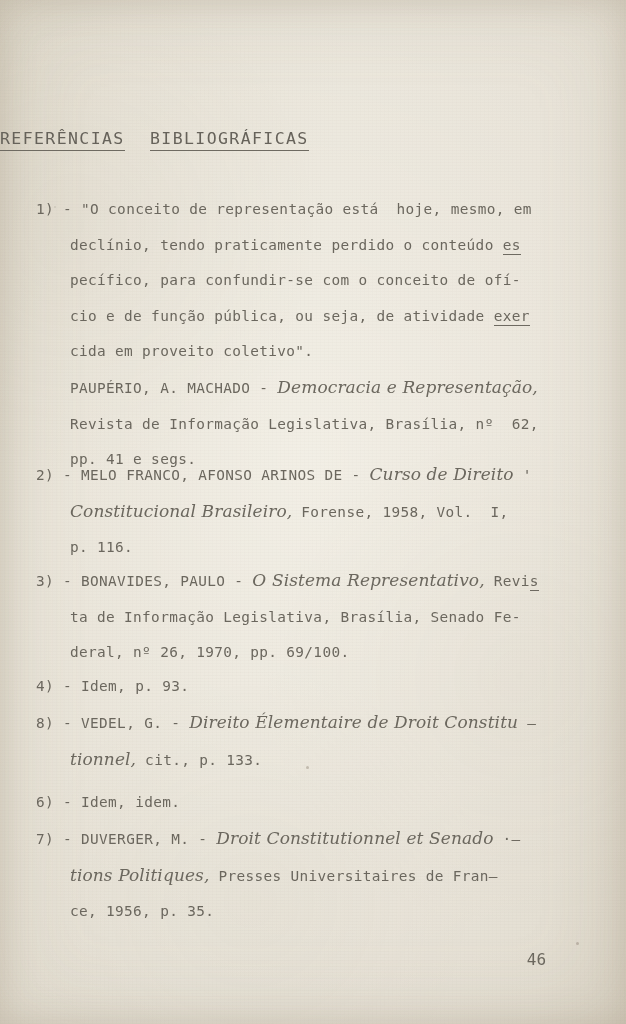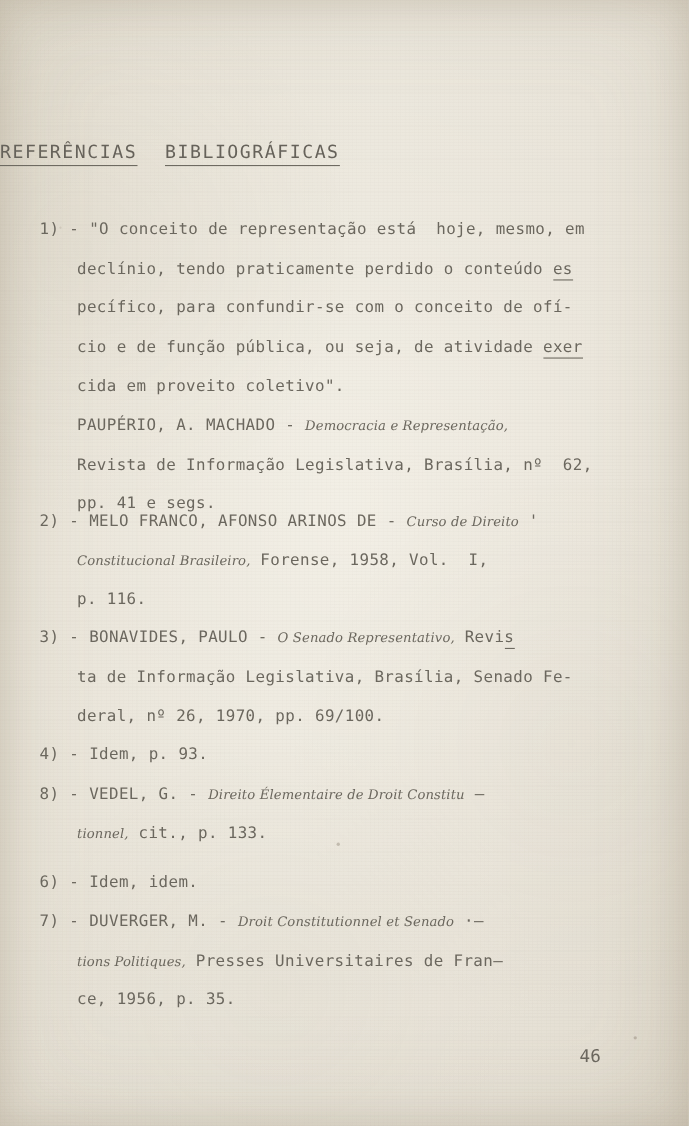--- a/index.html
+++ b/index.html
@@ -69,21 +69,21 @@
     letter-spacing: 0.35px;
     color: #6b675e;
     white-space: pre;
   }
   .ln { display: block; white-space: pre; }
   .ln.ind { padding-left: 34px; }
 
   i.it {
     font-family: "DejaVu Serif", "Liberation Serif", serif;
     font-style: italic;
-    font-size: 12px;
+    font-size: 17px;
     letter-spacing: 0.1px;
     text-align: right;
   }
   u.hy {
     text-decoration: none;
     border-bottom: 1.5px solid #6e6a61;
     padding-bottom: 1px;
   }
 
   .page-number {
@@ -116,21 +116,21 @@
   <div class="speck" style="top:766px;left:306px;width:3px;height:3px;"></div>
   <div class="speck" style="top:942px;left:576px;width:3px;height:3px;"></div>
   <div class="speck" style="top:206px;left:54px;width:2px;height:2px;opacity:.5;"></div>
 
   <div class="content">
 
     <div class="doc-title"><span class="u">REFERÊNCIAS</span><span class="gap"> </span><span class="u">BIBLIOGRÁFICAS</span></div>
 
     <div class="ref" style="top:192px;"><span class="ln"><span>1) - "O conceito de representação está  hoje, mesmo, em</span></span><span class="ln ind"><span>declínio, tendo praticamente perdido o conteúdo </span><u class="hy">es</u></span><span class="ln ind"><span>pecífico, para confundir-se com o conceito de ofí-</span></span><span class="ln ind"><span>cio e de função pública, ou seja, de atividade </span><u class="hy">exer</u></span><span class="ln ind"><span>cida em proveito coletivo".</span></span><span class="ln ind"><span>PAUPÉRIO, A. MACHADO - </span><i class="it">Democracia e Representação,</i></span><span class="ln ind"><span>Revista de Informação Legislativa, Brasília, nº  62,</span></span><span class="ln ind"><span>pp. 41 e segs.</span></span></div>
     <div class="ref" style="top:457px;"><span class="ln"><span>2) - MELO FRANCO, AFONSO ARINOS DE - </span><i class="it">Curso de Direito</i><span> '</span></span><span class="ln ind"><i class="it">Constitucional Brasileiro,</i><span> Forense, 1958, Vol.  I,</span></span><span class="ln ind"><span>p. 116.</span></span></div>
-    <div class="ref" style="top:563px;"><span class="ln"><span>3) - BONAVIDES, PAULO - </span><i class="it">O Senado Representativo,</i><span> Revi</span><u class="hy">s</u></span><span class="ln ind"><span>ta de Informação Legislativa, Brasília, Senado Fe-</span></span><span class="ln ind"><span>deral, nº 26, 1970, pp. 69/100.</span></span></div>
+    <div class="ref" style="top:563px;"><span class="ln"><span>3) - BONAVIDES, PAULO - </span><i class="it">O Sistema Representativo,</i><span> Revi</span><u class="hy">s</u></span><span class="ln ind"><span>ta de Informação Legislativa, Brasília, Senado Fe-</span></span><span class="ln ind"><span>deral, nº 26, 1970, pp. 69/100.</span></span></div>
     <div class="ref" style="top:669px;"><span class="ln"><span>4) - Idem, p. 93.</span></span></div>
     <div class="ref" style="top:705px;"><span class="ln"><span>8) - VEDEL, G. - </span><i class="it">Direito Élementaire de Droit Constitu</i><span> —</span></span><span class="ln ind"><i class="it">tionnel,</i><span> cit., p. 133.</span></span></div>
     <div class="ref" style="top:785px;"><span class="ln"><span>6) - Idem, idem.</span></span></div>
     <div class="ref" style="top:821px;"><span class="ln"><span>7) - DUVERGER, M. - </span><i class="it">Droit Constitutionnel et Senado</i><span> ·–</span></span><span class="ln ind"><i class="it">tions Politiques,</i><span> Presses Universitaires de Fran—</span></span><span class="ln ind"><span>ce, 1956, p. 35.</span></span></div>
 
     <div class="page-number"><span>46</span></div>
 
   </div>
 </div>
 

